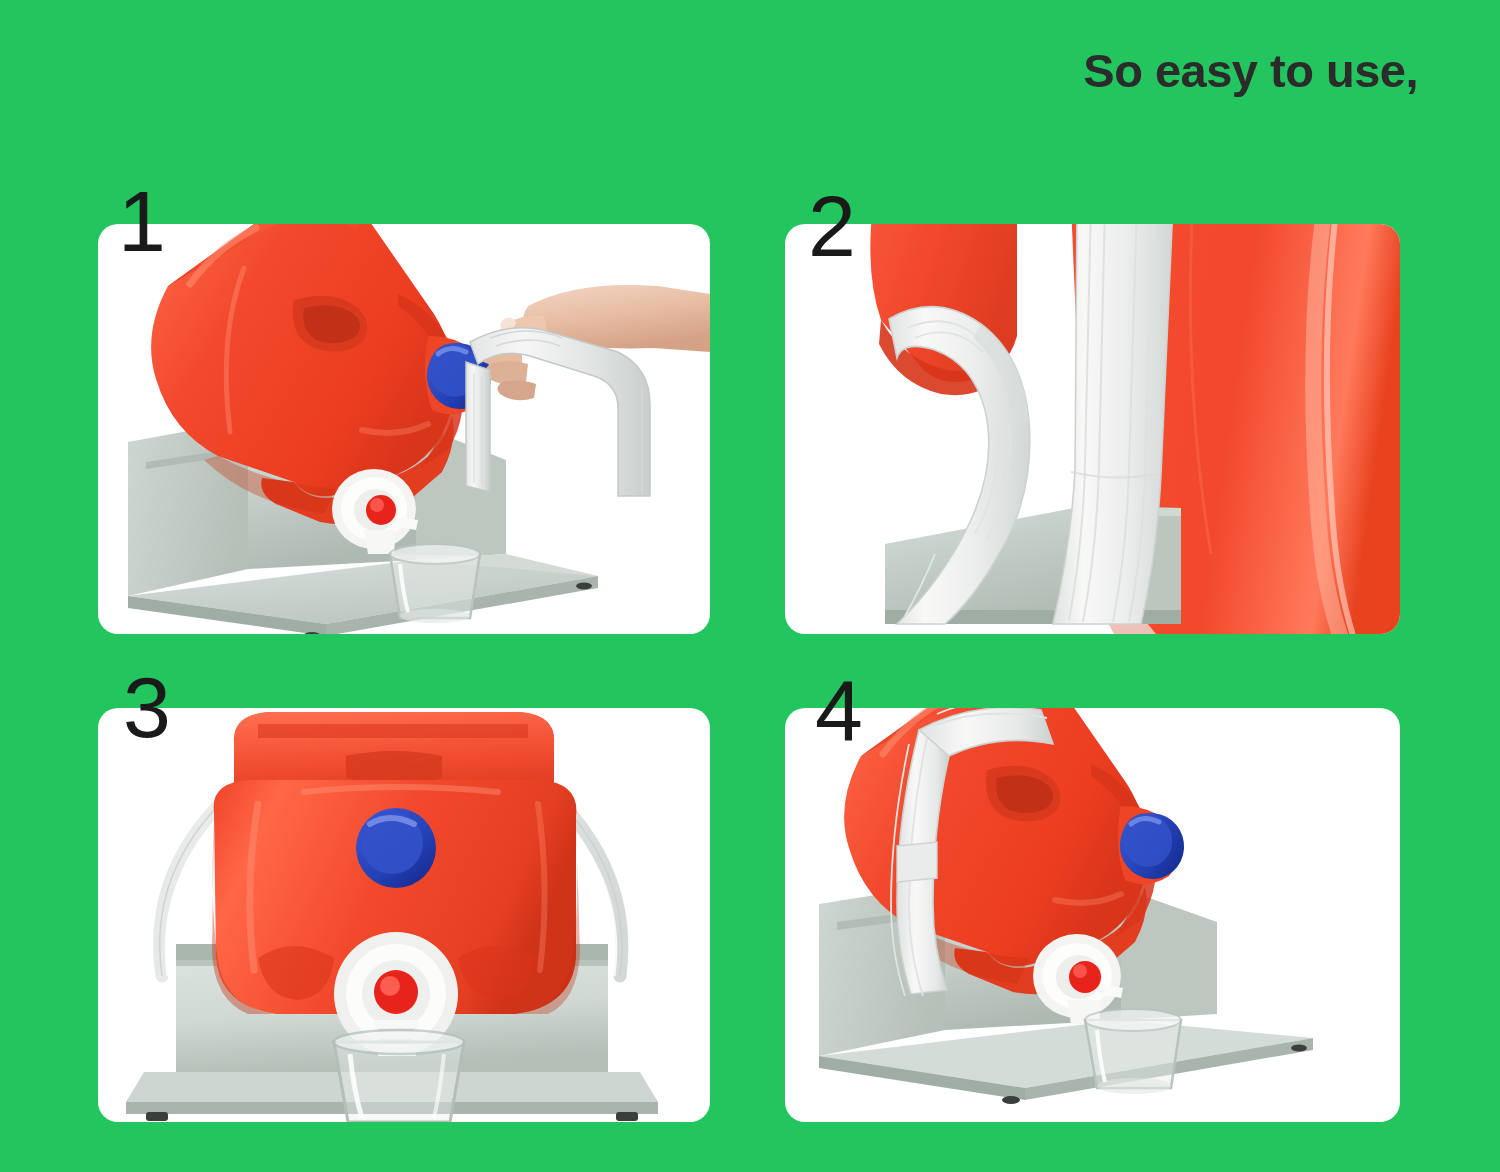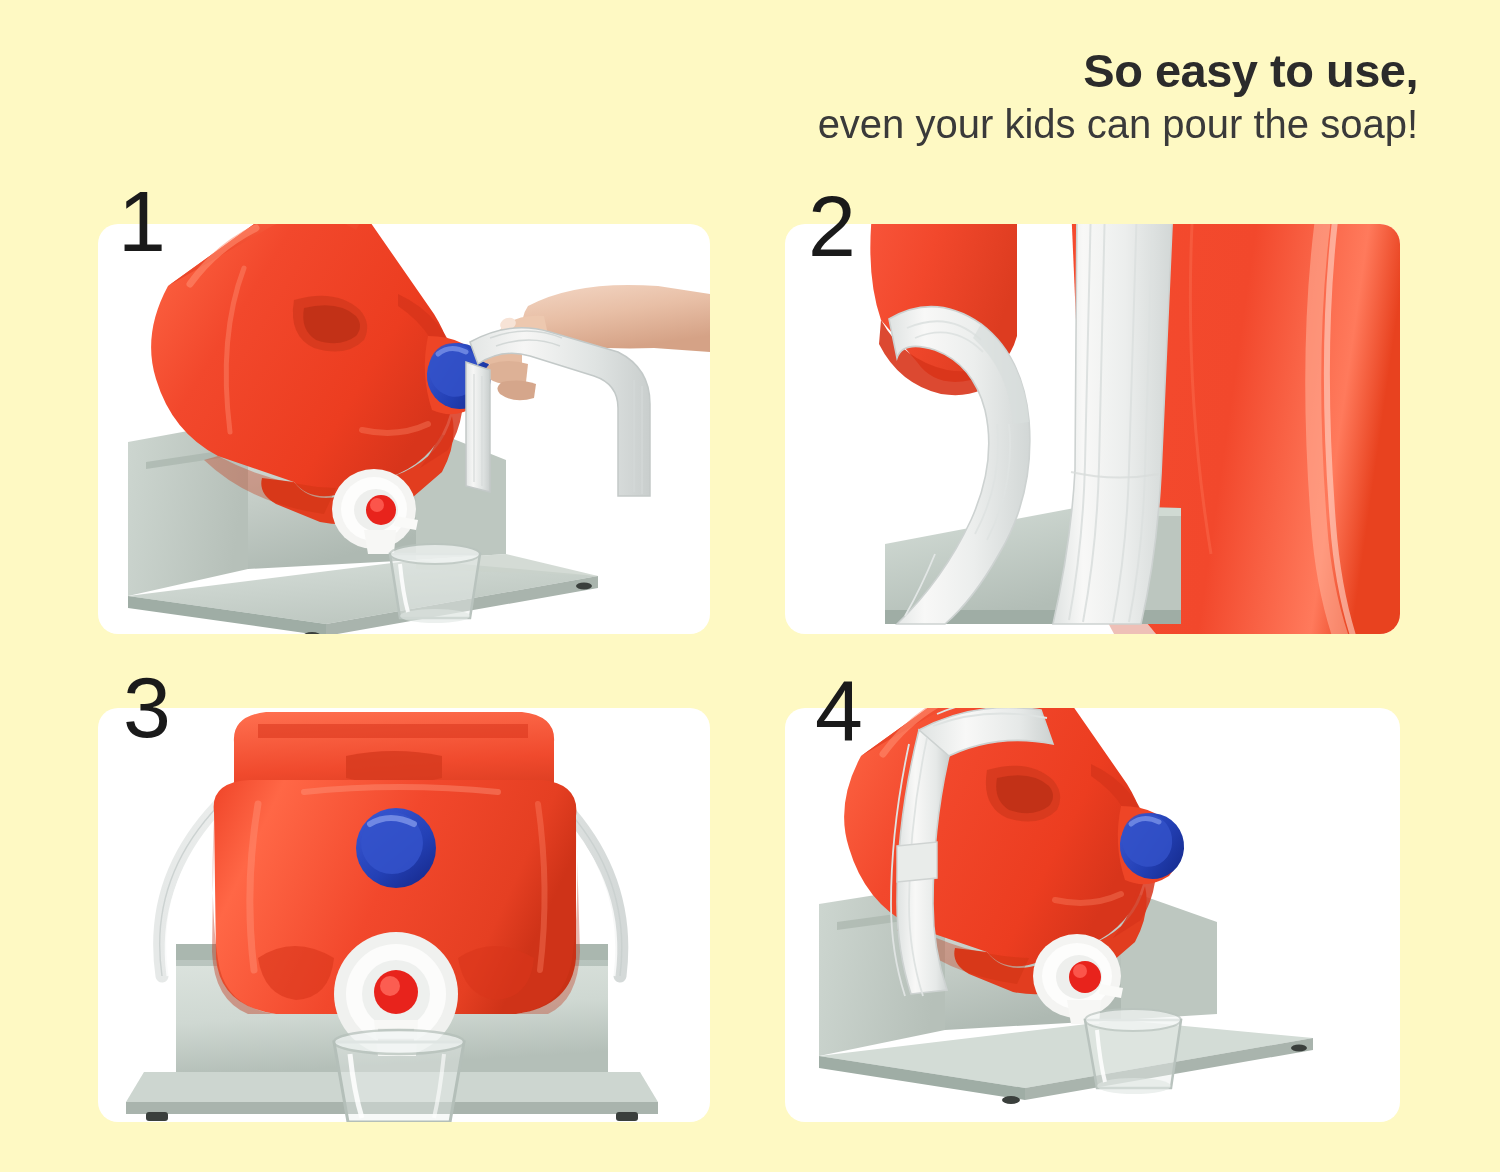--- a/index.html
+++ b/index.html
@@ -2,21 +2,21 @@
 <html><head>
 <meta charset="utf-8">
 <style>
   * { box-sizing: border-box; margin: 0; padding: 0; }
   html, body {
     width: 1500px; height: 1172px;
     background: #eaeaea;
     font-family: "Liberation Sans", sans-serif;
     overflow: hidden;
   }
-  .stage { position: relative; width: 1500px; height: 1172px; background: #fef9c3; }
+  .stage { position: relative; width: 1500px; height: 1172px; background: #22c55e; }
 
   
   .headline { position: absolute; right: 82px; top: 46px; text-align: right; }
   .headline .line1 {
     font-size: 47px; font-weight: 700; color: #2b2b2b;
     letter-spacing: -0.5px; line-height: 1.08; display: block;
   }
   .headline .line2 {
     font-size: 40px; font-weight: 300; color: #3a3a3a;
     letter-spacing: 0px; line-height: 1.15; display: block; margin-top: 4px;
@@ -43,21 +43,20 @@
   #step-num-3 { left: 123px;  top: 664px; }
   #step-num-4 { left: 815px;  top: 667px; }
 </style>
 </head>
 <body>
 
 <div class="stage">
 
   <div class="headline">
     <span class="line1">So easy to use,</span>
-    <span class="line2">even your kids can pour the soap!</span>
   </div>
 
   <div class="card" id="card-1">
     <svg class="card-svg" viewBox="0 0 612 410" preserveAspectRatio="none">
       <defs>
         <linearGradient id="g1-jug" x1="0" y1="0" x2="1" y2="0.6">
           <stop offset="0%" stop-color="#ff6a48"></stop>
           <stop offset="38%" stop-color="#f2482c"></stop>
           <stop offset="78%" stop-color="#ec3d20"></stop>
           <stop offset="100%" stop-color="#d8351b"></stop>

